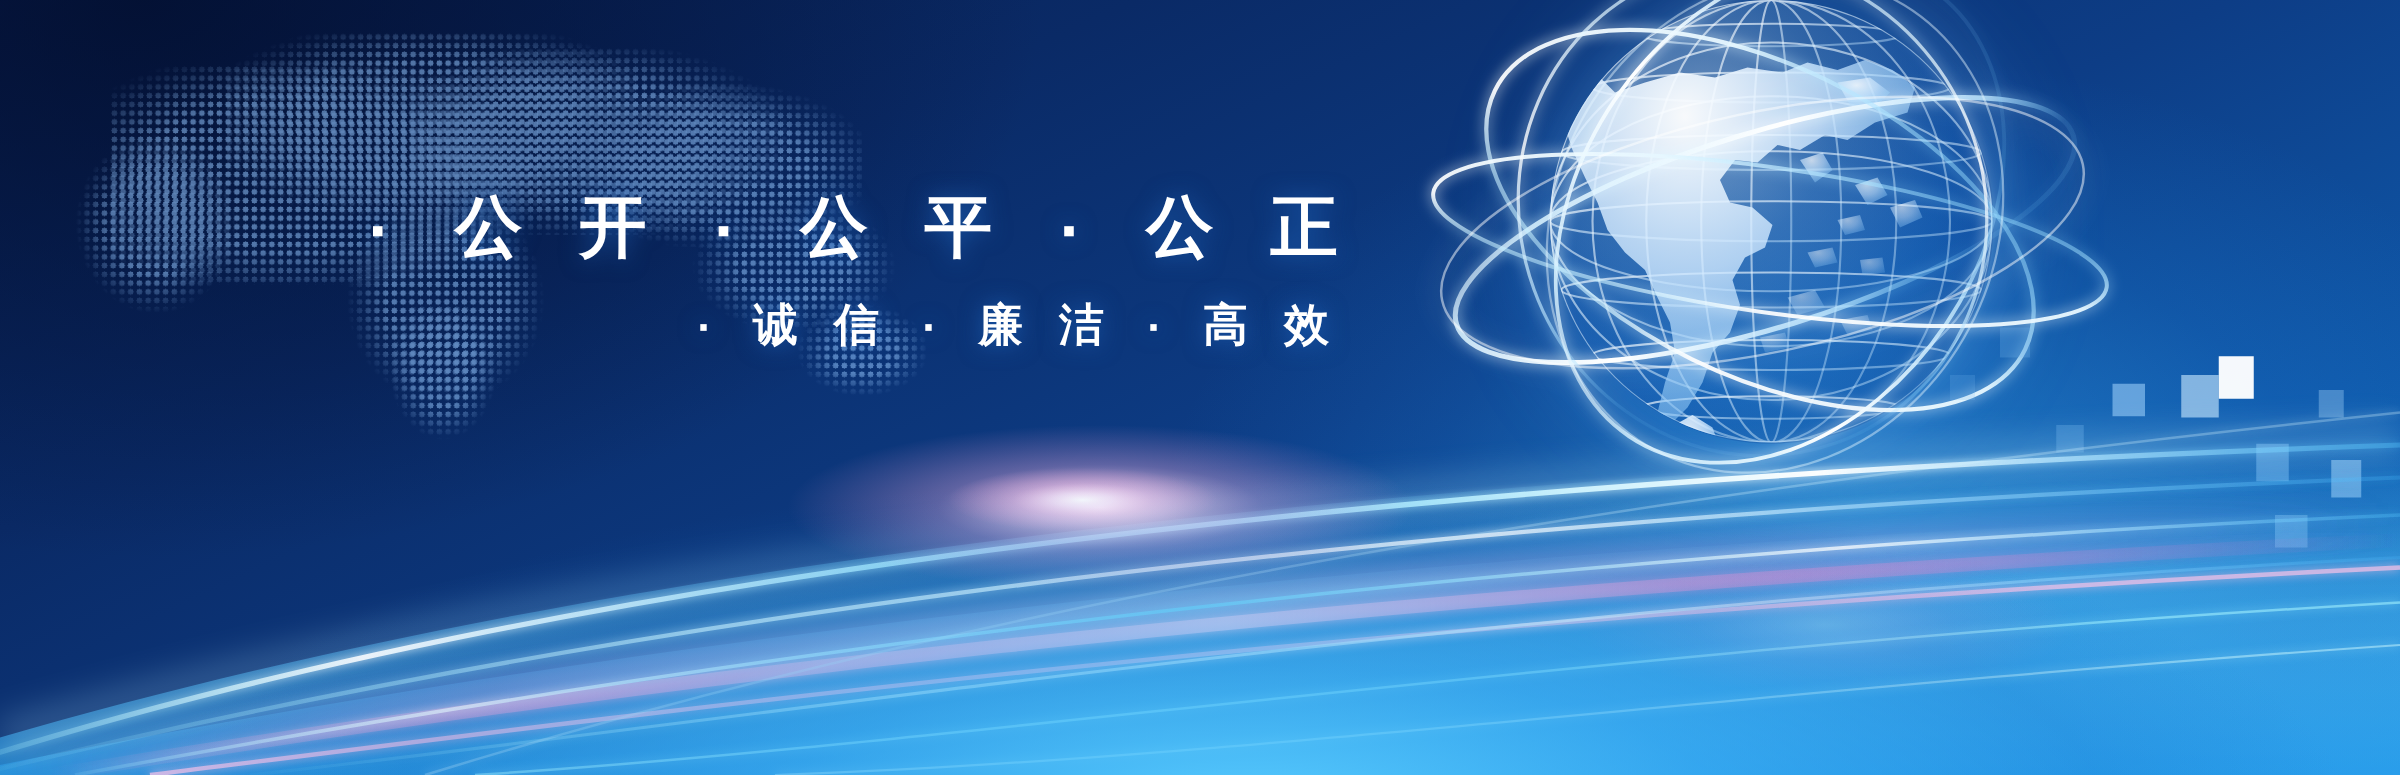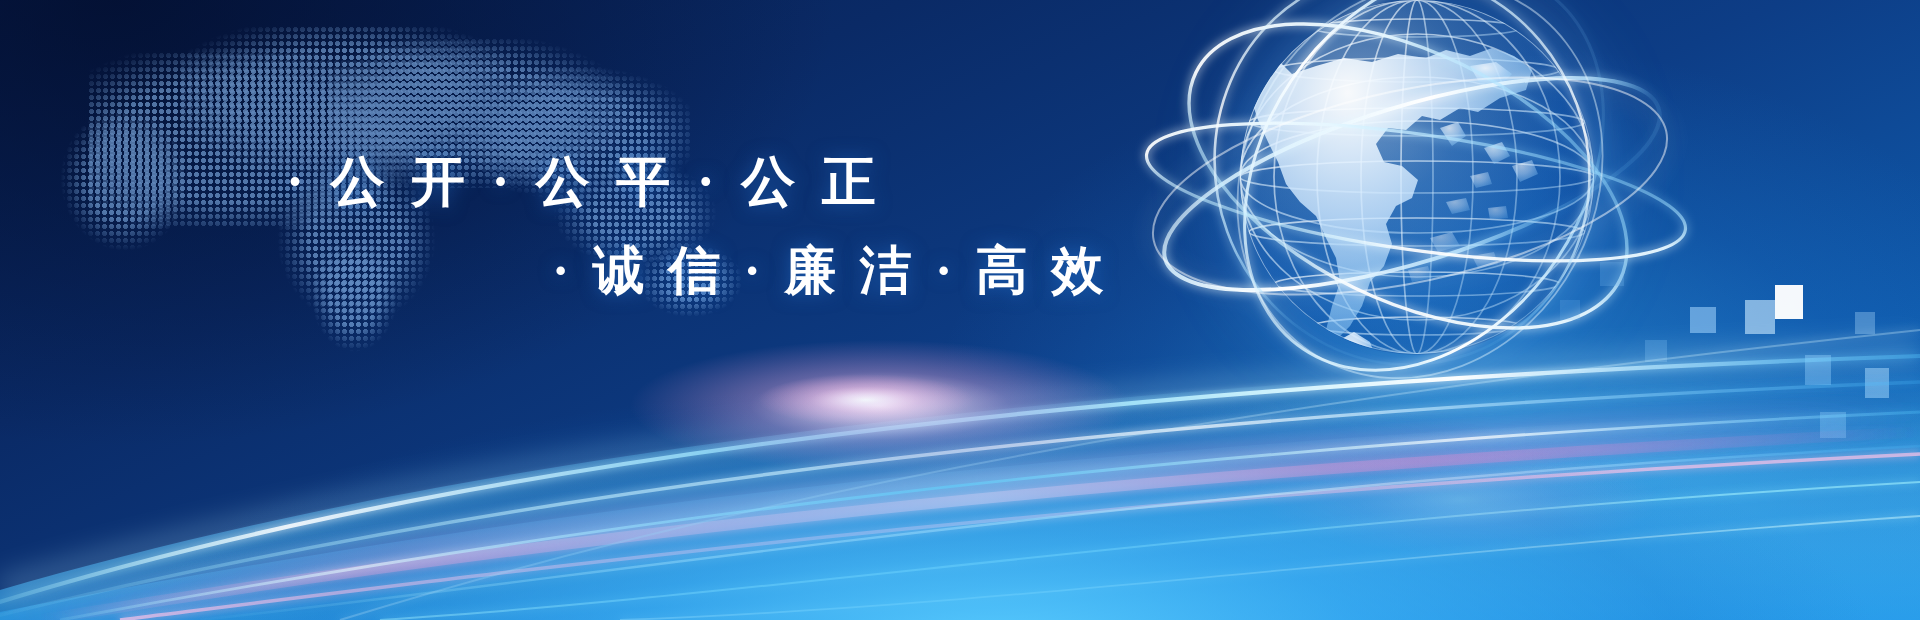--- a/index.html
+++ b/index.html
@@ -1,18 +1,18 @@
 <!DOCTYPE html>
 <html><head>
 <meta charset="utf-8">
 <style>
   html,body{margin:0;padding:0;background:#061a3f;}
   #banner{
     position:relative;width:1920px;height:620px;overflow:hidden;
-    font-family:Liberation Serif, serif;
+    font-family:Liberation Mono, monospace;
     background:#000000;
   }
   .layer{position:absolute;inset:0;pointer-events:none;}
 
   
   #bg-base{
     background:
       linear-gradient(155deg,#071d4d 0%,#0a2a66 28%,#0d3d86 55%,#0f57a8 78%,#1272c4 100%);
   }
   #bg-glow-bottom{
@@ -58,21 +58,21 @@
 
   
   #headlines{position:absolute;left:0;top:0;width:1140px;height:400px;}
   .hl{
     position:absolute;color:#fff;white-space:nowrap;
     font-weight:700;
     text-shadow:0 0 18px rgba(40,120,215,.55);
     letter-spacing:.02em;
   }
   #hl-line1{left:286px;top:146px;font-size:54px;letter-spacing:.12em;}
-  #hl-line2{left:552px;top:236px;font-size:52px;letter-spacing:.10em;}
+  #hl-line2{left:552px;top:236px;font-size:36px;letter-spacing:.10em;}
 </style>
 </head>
 <body>
 
 <div id="banner">
 
   <div class="layer" id="bg-base"></div>
   <div class="layer" id="bg-dark-tl"></div>
   <div class="layer" id="bg-glow-right"></div>
 

